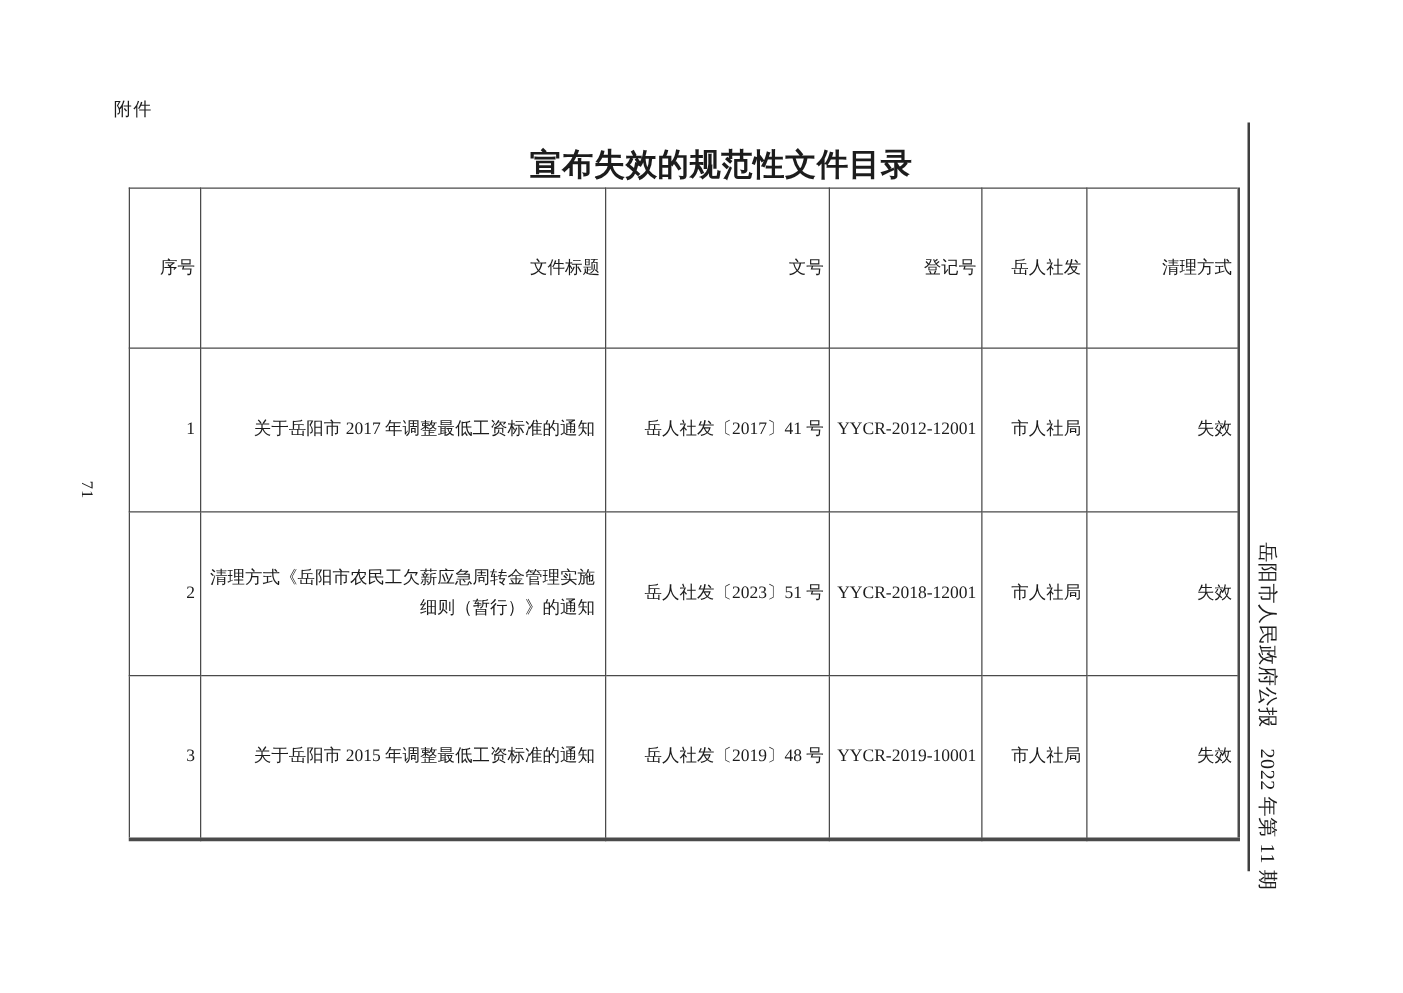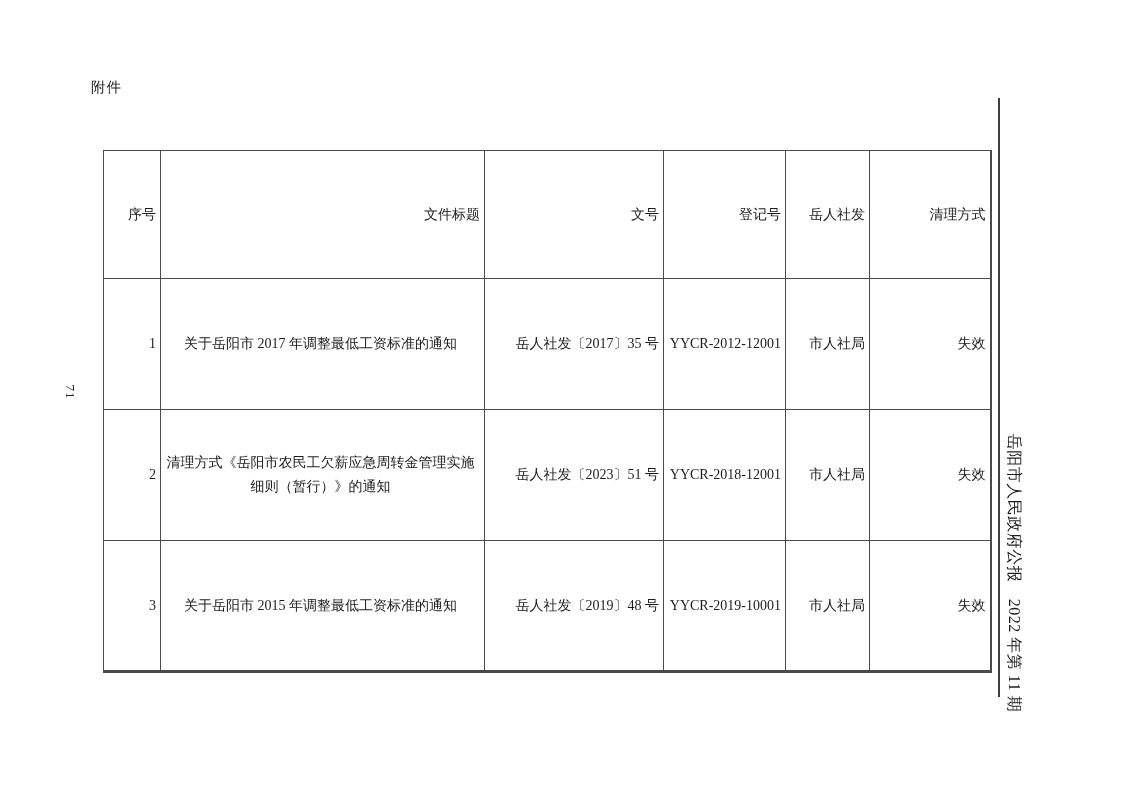--- a/index.html
+++ b/index.html
@@ -51,21 +51,21 @@
   }
   .catalog-table col.c-seq    { width: 57px; }
   .catalog-table col.c-title  { width: 324px; }
   .catalog-table col.c-docno  { width: 179px; }
   .catalog-table col.c-regno  { width: 122px; }
   .catalog-table col.c-unit   { width: 84px; }
   .catalog-table col.c-method { width: 121px; }
   .catalog-table tr.r-header { height: 128px; }
   .catalog-table tr.r-body   { height: 131px; }
   .catalog-table td.cell-title {
-    text-align: center;
+    text-align: right;
     padding-right: 8px;
   }
 
   .page-number {
     position: absolute;
     left: 62px; top: 384px;
     transform: rotate(90deg);
     transform-origin: center;
     font-size: 13px;
     letter-spacing: 1px;
@@ -87,20 +87,21 @@
     letter-spacing: 0.5px;
   }
 </style>
 </head>
 <body>
 
 <div class="page">
 
   <div class="attachment-label">附件</div>
 
+  <h1 class="doc-title">宣布失效的规范性文件目录</h1>
 
   <table class="catalog-table">
     <colgroup>
       <col class="c-seq">
         <col class="c-title">
         <col class="c-docno">
       <col class="c-regno">
         <col class="c-unit">
         <col class="c-method">
     </colgroup>
@@ -109,21 +110,21 @@
         <th>序号</th>
         <th>文件标题</th>
         <th>文号</th>
         <th>登记号</th>
         <th>岳人社发</th>
         <th>清理方式</th>
       </tr>
       <tr class="r-body">
         <td>1</td>
         <td class="cell-title">关于岳阳市 2017 年调整最低工资标准的通知</td>
-        <td>岳人社发〔2017〕35 号</td>
+        <td>岳人社发〔2017〕41 号</td>
         <td>YYCR-2012-12001</td>
         <td>市人社局</td>
         <td>失效</td>
       </tr>
       <tr class="r-body">
         <td>2</td>
         <td class="cell-title">清理方式《岳阳市农民工欠薪应急周转金管理实施细则（暂行）》的通知</td>
         <td>岳人社发〔2023〕51 号</td>
         <td>YYCR-2018-12001</td>
         <td>市人社局</td>

